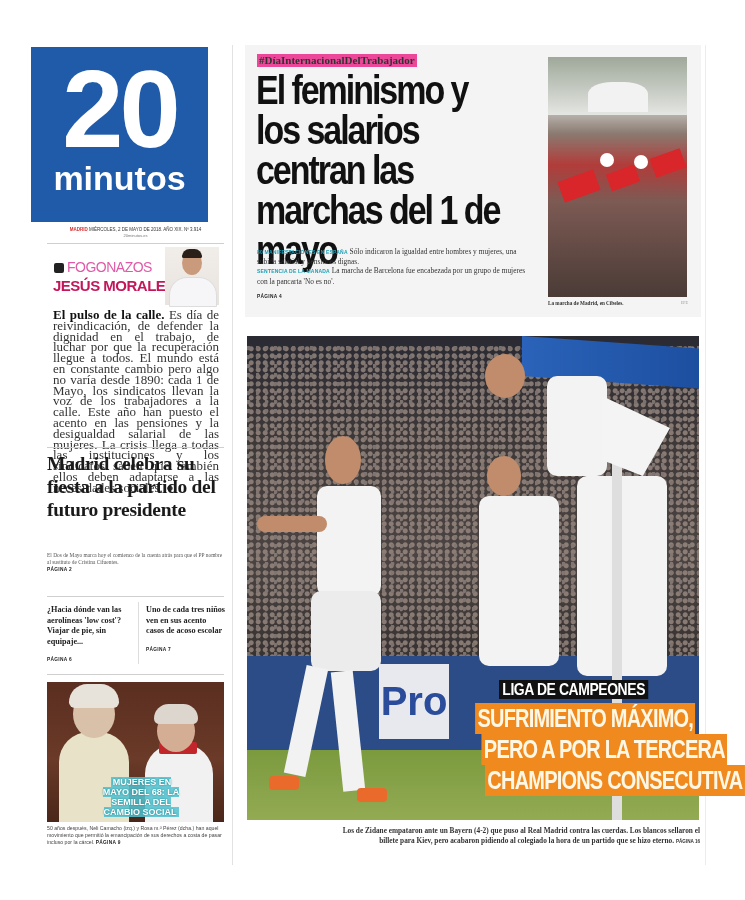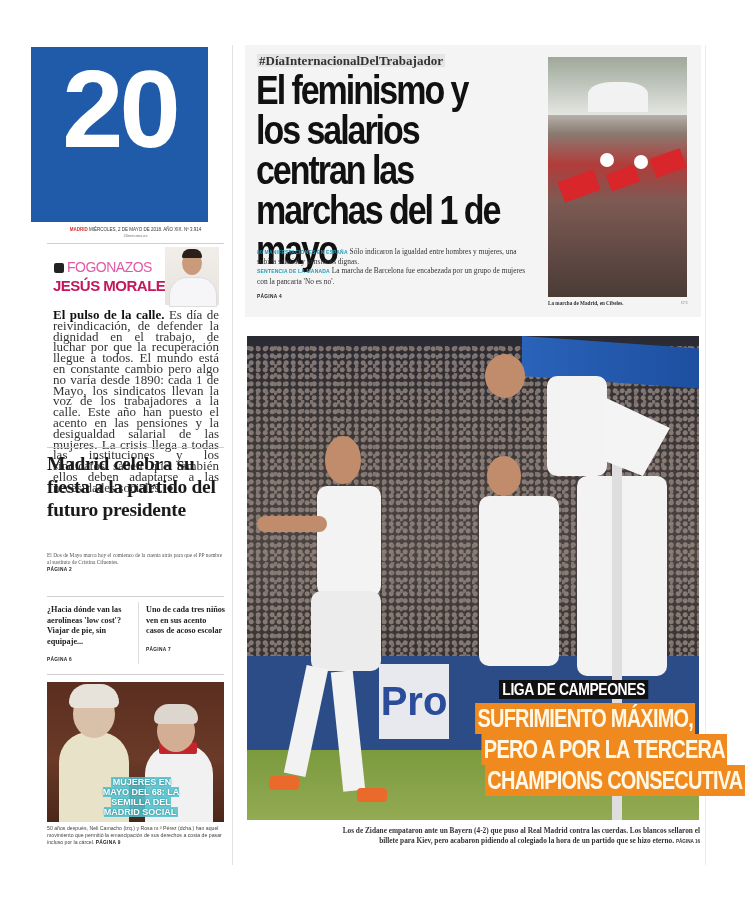--- a/index.html
+++ b/index.html
@@ -29,21 +29,21 @@
   .pg{font-family:"Liberation Sans",sans-serif;font-weight:bold;font-size:4.8px;color:#222;letter-spacing:0.3px;}
   .brief{width:80px;font-weight:bold;font-size:8.2px;line-height:10.5px;color:#222;}
   
   .ph-ladies{left:47px;top:682px;width:177px;height:140px;background:linear-gradient(180deg,#5a2e20 0%,#6b3a28 55%,#4a271a 100%);overflow:hidden;}
   .lady{position:absolute;border-radius:50%;}
   .ph-ladies .cap{position:absolute;left:50px;top:95px;width:88px;height:40px;color:#fff;font-family:"Liberation Sans",sans-serif;font-weight:bold;font-size:9px;line-height:10px;text-align:center;text-shadow:0 0 2px #0b7c8a;}
   .ph-ladies .cap span{background:rgba(84,194,206,0.88);padding:0 2px;}
   .ladies-t{left:47px;top:825px;width:177px;font-family:"Liberation Sans",sans-serif;font-size:5.2px;line-height:7.2px;color:#444;}
   
   .lead-panel{left:245px;top:45px;width:456px;height:272px;background:#f4f4f4;}
-  .hashtag{left:257px;top:54px;font-family:"Liberation Serif",serif;font-weight:bold;font-size:13px;color:#333;background:#e5e5e5;padding:0 2px;line-height:13px;}
+  .hashtag{left:257px;top:54px;font-family:"Liberation Serif",serif;font-weight:bold;font-size:11px;color:#333;background:#ec4899;padding:0 2px;line-height:13px;}
   .lead-h{left:256px;top:70px;width:290px;font-family:"Liberation Sans",sans-serif;font-weight:bold;font-size:40px;line-height:40px;letter-spacing:-2.4px;color:#111;transform:scaleX(0.85);transform-origin:left top;}
   .lead-body{left:257px;top:247px;width:280px;font-size:7.4px;line-height:9.2px;color:#333;}
   .kick{font-family:"Liberation Sans",sans-serif;font-weight:bold;font-size:5px;color:#1aa0b8;letter-spacing:0.2px;}
   .lead-pg{left:257px;top:294px;}
   .crowd{left:548px;top:57px;width:139px;height:240px;overflow:hidden;background:linear-gradient(180deg,#b9bcc0 0%,#d8dad8 18%,#8a7a70 32%,#b23c3a 45%,#7d5a54 60%,#4a3b36 100%);}
   .crowd .flag{position:absolute;background:#d8262a;transform:rotate(-20deg);}
   .crowd .balloon{position:absolute;width:14px;height:14px;border-radius:50%;background:#fff;}
   .crowd .sky{position:absolute;left:0;top:0;width:139px;height:58px;background:linear-gradient(180deg,#9fa89a,#e4e6e2);}
   .crowd .road{position:absolute;left:40px;top:25px;width:60px;height:30px;background:#f2f2f2;border-radius:40% 40% 0 0;}
   .crowd-cap{left:548px;top:300px;width:150px;font-size:5.2px;font-weight:bold;color:#333;}
@@ -68,20 +68,21 @@
   .sport-h span{background:#f08a1e;padding:0 3px;display:inline-block;transform:scaleX(0.8);transform-origin:right;white-space:nowrap;letter-spacing:-1px;}
   .sport-body{left:330px;top:826px;width:370px;font-size:7.3px;line-height:10px;font-weight:bold;color:#333;text-align:right;}
   .sport-pg{font-family:"Liberation Sans",sans-serif;font-size:4.6px;}
   .right-rule{left:705px;top:45px;width:1px;height:820px;background:#ececec;}
 </style>
 </head>
 <body>
 
 <div class="abs logo">
   <div class="num">20</div>
+  <div class="word">minutos</div>
 </div>
 <div class="abs dateline">
   <span class="red">MADRID</span>
   <span>MIÉRCOLES, 2 DE MAYO DE 2018. AÑO XIX. Nº 3.914</span>
   <span class="sub">20minutos.es</span>
 </div>
 <div class="abs hr" style="left:47px;top:243px;width:177px;"></div>
 
 <div class="abs fog">
   <div class="icon"></div>
@@ -115,21 +116,21 @@
 <div class="abs hr" style="left:47px;top:674px;width:177px;"></div>
 
 <div class="abs ph-ladies">
   <div class="lady" style="left:12px;top:50px;width:70px;height:90px;background:#e8e3c8;border-radius:30px 30px 0 0;"></div>
   <div class="lady" style="left:26px;top:8px;width:42px;height:48px;background:#d9c0a8;"></div>
   <div class="lady" style="left:22px;top:2px;width:50px;height:24px;background:#e7e2da;border-radius:25px 25px 8px 8px;"></div>
   <div class="lady" style="left:98px;top:62px;width:68px;height:80px;background:#f1f1f1;border-radius:30px 30px 0 0;"></div>
   <div class="lady" style="left:112px;top:60px;width:38px;height:12px;background:#c2252a;border-radius:2px;"></div>
   <div class="lady" style="left:110px;top:28px;width:38px;height:42px;background:#d4ae94;"></div>
   <div class="lady" style="left:107px;top:22px;width:44px;height:20px;background:#dcd6cf;border-radius:22px 22px 8px 8px;"></div>
-  <div class="cap"><span>MUJERES EN MAYO DEL 68: LA SEMILLA DEL MADRID SOCIAL</span></div>
+  <div class="cap"><span>MUJERES EN MAYO DEL 68: LA SEMILLA DEL CAMBIO SOCIAL</span></div>
 </div>
 <div class="abs ladies-t">
   <span>50 años después, Neli Camacho (izq.) y Rosa m.ª Pérez (dcha.) han aquel movimiento que permitió la emancipación de sus derechos a costa de pasar incluso por la cárcel.</span>
   <span class="pg">PÁGINA 9</span>
 </div>
 
 <div class="abs col-left-rule"></div>
 <div class="abs right-rule"></div>
 
 <div class="abs lead-panel"></div>

